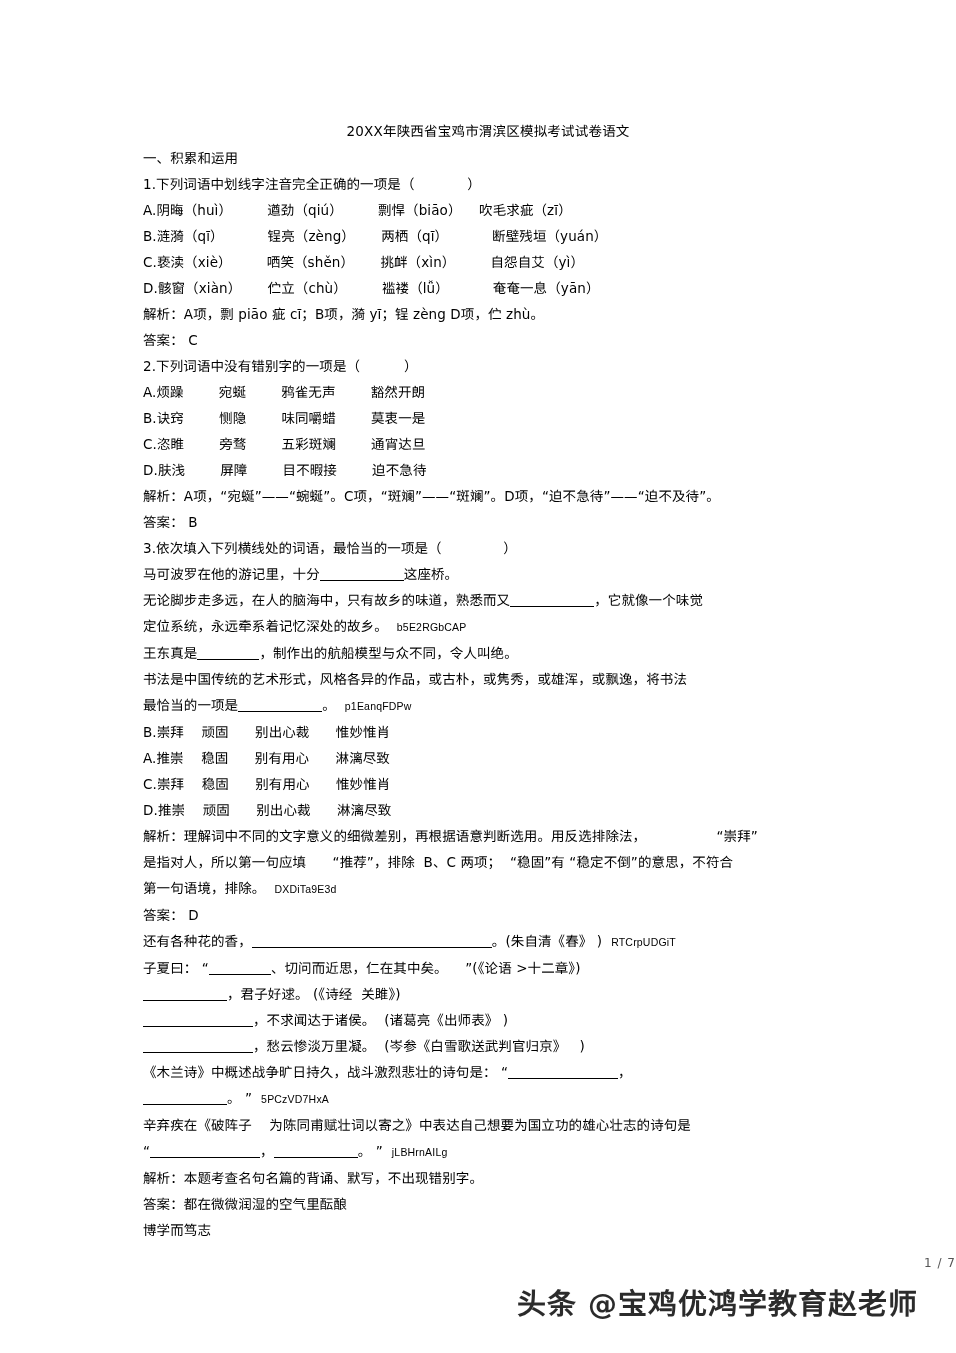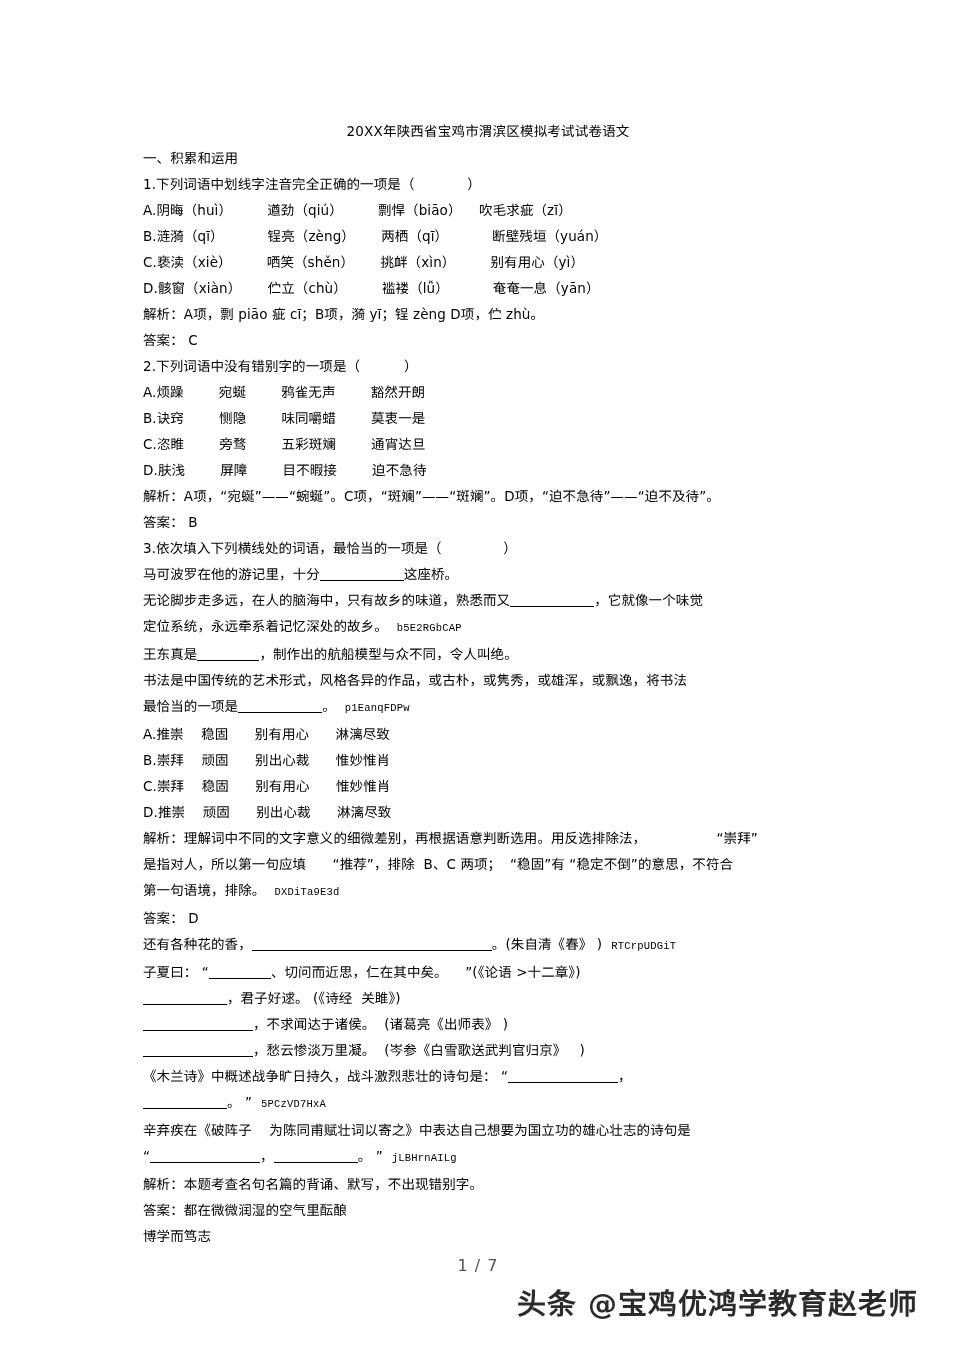--- a/index.html
+++ b/index.html
@@ -35,43 +35,43 @@
     margin-bottom: 1px;
   }
   .line {
     font-size: 13.5px;
     line-height: 26px;
     letter-spacing: 0.1px;
     white-space: pre;
     min-height: 26px;
   }
   .wm {
-    font-family: Liberation Mono, monospace;
+    font-family: Liberation Sans, sans-serif;
     font-size: 10.5px;
     letter-spacing: 0.2px;
     padding-left: 9px;
   }
   .blank-s, .blank-m, .blank-l, .blank-xl {
     display: inline-block;
     border-bottom: 1px solid #000;
     vertical-align: -2px;
     height: 12px;
   }
   .blank-s  { width: 62px; }
   .blank-m  { width: 84px; }
   .blank-l  { width: 110px; }
   .blank-xl { width: 240px; }
 
   .page-num {
     position: absolute;
     left: 0;
     right: 0;
     top: 1256px;
-    text-align: center;
-    font-size: 16px;
+    text-align: right;
+    font-size: 12px;
     color: #555555;
     letter-spacing: 1px;
   }
   .footer-watermark {
     position: absolute;
     right: 38px;
     bottom: 31px;
     font-size: 29px;
     font-weight: bold;
     color: #1a1a1a;
@@ -88,21 +88,21 @@
 
   <div class="doc-body">
 
     <div class="doc-title">20XX年陕西省宝鸡市渭滨区模拟考试试卷语文</div>
 
     <div class="line">一、积累和运用</div>
 
     <div class="line">1.下列词语中划线字注音完全正确的一项是（            ）</div>
     <div class="line">A.阴晦（huì）        遒劲（qiú）        剽悍（biāo）    吹毛求疵（zī）</div>
     <div class="line">B.涟漪（qī）          锃亮（zèng）      两栖（qī）          断壁残垣（yuán）</div>
-    <div class="line">C.亵渎（xiè）        哂笑（shěn）      挑衅（xìn）        别有用心（yì）</div>
+    <div class="line">C.亵渎（xiè）        哂笑（shěn）      挑衅（xìn）        自怨自艾（yì）</div>
     <div class="line">D.骸窗（xiàn）      伫立（chù）        褴褛（lǚ）          奄奄一息（yān）</div>
     <div class="line">解析：A项，剽 piāo 疵 cī；B项，漪 yī；锃 zèng D项，伫 zhù。</div>
     <div class="line">答案： C</div>
 
     <div class="line">2.下列词语中没有错别字的一项是（          ）</div>
     <div class="line">A.烦躁        宛蜒        鸦雀无声        豁然开朗</div>
     <div class="line">B.诀窍        恻隐        味同嚼蜡        莫衷一是</div>
     <div class="line">C.恣睢        旁骛        五彩斑斓        通宵达旦</div>
     <div class="line">D.肤浅        屏障        目不暇接        迫不急待</div>
     <div class="line">解析：A项，“宛蜒”——“蜿蜒”。C项，“斑斓”——“斑斓”。D项，“迫不急待”——“迫不及待”。</div>
@@ -115,22 +115,22 @@
     <div class="line"><span>无论脚步走多远，在人的脑海中，只有故乡的味道，熟悉而又</span><span class="blank-m"></span><span>，它就像一个味觉</span></div>
 
     <div class="line"><span>定位系统，永远牵系着记忆深处的故乡。</span><span class="wm">b5E2RGbCAP</span></div>
 
     <div class="line"><span>王东真是</span><span class="blank-s"></span><span>，制作出的航船模型与众不同，令人叫绝。</span></div>
 
     <div class="line">书法是中国传统的艺术形式，风格各异的作品，或古朴，或隽秀，或雄浑，或飘逸，将书法</div>
 
     <div class="line"><span>最恰当的一项是</span><span class="blank-m"></span><span>。</span><span class="wm">p1EanqFDPw</span></div>
 
+    <div class="line">B.崇拜    顽固      别出心裁      惟妙惟肖</div>
     <div class="line">A.推崇    稳固      别有用心      淋漓尽致</div>
-    <div class="line">B.崇拜    顽固      别出心裁      惟妙惟肖</div>
     <div class="line">C.崇拜    稳固      别有用心      惟妙惟肖</div>
     <div class="line">D.推崇    顽固      别出心裁      淋漓尽致</div>
 
     <div class="line">解析：理解词中不同的文字意义的细微差别，再根据语意判断选用。用反选排除法，                “崇拜”</div>
     <div class="line">是指对人，所以第一句应填      “推荐”，排除  B、C 两项；  “稳固”有 “稳定不倒”的意思，不符合</div>
     <div class="line"><span>第一句语境，排除。</span><span class="wm">DXDiTa9E3d</span></div>
     <div class="line">答案： D</div>
 
 
     <div class="line"><span>还有各种花的香，</span><span class="blank-xl"></span><span>。(朱自清《春》 )</span><span class="wm">RTCrpUDGiT</span></div>

